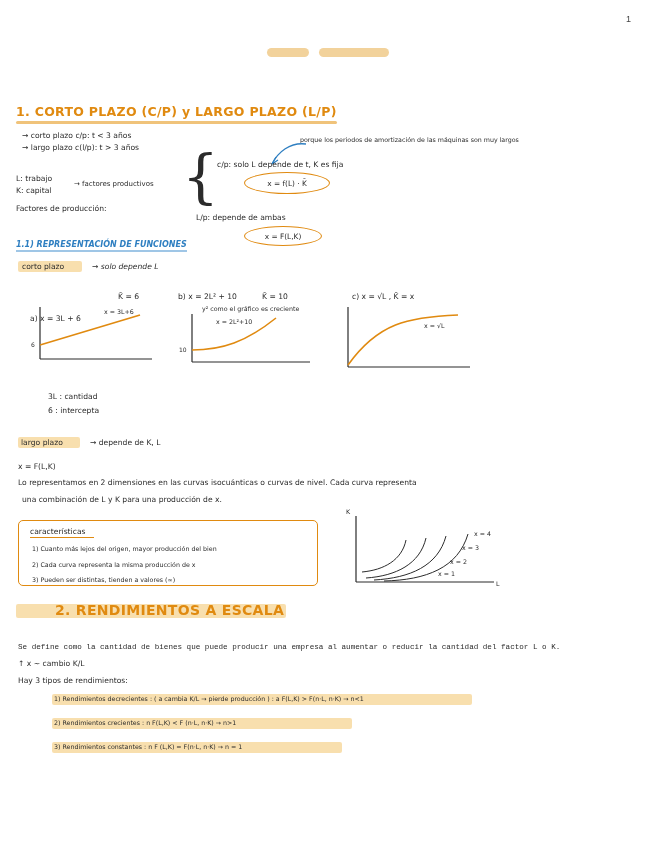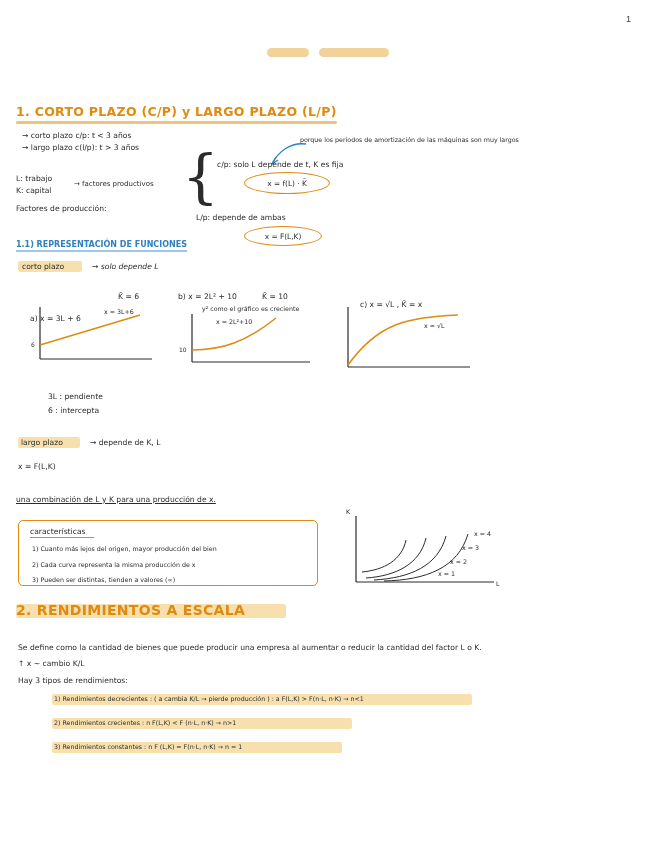--- a/index.html
+++ b/index.html
@@ -38,21 +38,21 @@
 
   .sec-h{
     position:absolute;
     font-size:12.5px;font-weight:bold;color:#e08a10;
     letter-spacing:.3px;white-space:nowrap;
   }
   .sec-h .underline{
     display:block;height:3px;background:#f0c37a;border-radius:2px;margin-top:2px;
   }
   .sub-h{
-    position:absolute;font-size:8px;color:#2f7fc1;font-weight:bold;white-space:nowrap;
+    position:absolute;font-size:8px;color:#2f7fc1;font-weight:bold;white-space:nowrap;font-style:italic;
   }
   .sub-h .ul{display:block;height:2px;background:#9fc6e6;margin-top:1px;}
 
   .line{
     position:absolute;font-size:7.6px;white-space:nowrap;color:#2b2b2b;
     line-height:1.25;
   }
   .line.sm{font-size:7px;}
   .line.xs{font-size:6.3px;}
   .ellipse{
@@ -157,42 +157,43 @@
   <div class="chart" style="left:176px;top:312px;">
     <svg width="140" height="58">
       <line x1="16" y1="2" x2="16" y2="50" stroke="#2b2b2b" stroke-width="1.2"></line>
       <line x1="16" y1="50" x2="134" y2="50" stroke="#2b2b2b" stroke-width="1.2"></line>
       <text x="3" y="40" font-size="6" fill="#2b2b2b" font-family="DejaVu Sans">10</text>
       <path d="M16,38 C46,38 70,30 100,6" stroke="#e08a10" stroke-width="1.6" fill="none"></path>
     </svg>
   </div>
   <div class="line xs" style="left:216px;top:318px;">x = 2L²+10</div>
 
-  <div class="line" style="left:360px;top:292px;margin-top:8px;">
+  <div class="line" style="left:352px;top:292px;">
     <span>c)</span>
     <span>x = √L , K̄ = x</span>
   </div>
   <div class="chart" style="left:338px;top:305px;">
     <svg width="140" height="70">
       <line x1="10" y1="2" x2="10" y2="62" stroke="#2b2b2b" stroke-width="1.2"></line>
       <line x1="10" y1="62" x2="132" y2="62" stroke="#2b2b2b" stroke-width="1.2"></line>
       <path d="M10,60 C40,18 70,12 120,10" stroke="#e08a10" stroke-width="1.6" fill="none"></path>
     </svg>
   </div>
   <div class="line xs" style="left:424px;top:322px;">x = √L</div>
 
-  <div class="line" style="left:48px;top:392px;">3L : pendiente</div>
+  <div class="line" style="left:48px;top:392px;">3L : cantidad</div>
   <div class="line" style="left:48px;top:406px;">6 : intercepta</div>
 
   <div class="hl" style="left:18px;top:437px;width:62px;height:11px;"></div>
   <div class="line" style="left:21px;top:438px;">largo plazo</div>
   <div class="line" style="left:90px;top:438px;">→ depende de K, L</div>
 
   <div class="line" style="left:18px;top:462px;">x = F(L,K)</div>
-  <div class="line" style="left:16px;top:495px;text-decoration:underline;">una combinación de L y K para una producción de x.</div>
+  <div class="line" style="left:18px;top:478px;">Lo representamos en 2 dimensiones en las curvas isocuánticas o curvas de nivel. Cada curva representa</div>
+  <div class="line" style="left:22px;top:495px;">una combinación de L y K para una producción de x.</div>
 
   <div class="box-outline" style="left:18px;top:520px;width:300px;height:66px;"></div>
   <div class="line" style="left:30px;top:527px;">características</div>
   <div class="ul-line" style="left:30px;top:537px;width:64px;"></div>
   <div class="line xs" style="left:32px;top:545px;">1) Cuanto más lejos del origen, mayor producción del bien</div>
   <div class="line xs" style="left:32px;top:561px;">2) Cada curva representa la misma producción de x</div>
   <div class="line xs" style="left:32px;top:576px;">3) Pueden ser distintas, tienden a valores (∞)</div>
 
   <div class="chart" style="left:344px;top:512px;">
     <svg width="160" height="82">
@@ -205,25 +206,25 @@
     </svg>
   </div>
   <div class="line xs" style="left:346px;top:508px;">K</div>
   <div class="line xs" style="left:496px;top:580px;">L</div>
   <div class="line xs" style="left:474px;top:530px;">x = 4</div>
   <div class="line xs" style="left:462px;top:544px;">x = 3</div>
   <div class="line xs" style="left:450px;top:558px;">x = 2</div>
   <div class="line xs" style="left:438px;top:570px;">x = 1</div>
 
   <div class="hl" style="left:16px;top:604px;width:270px;height:14px;"></div>
-  <div class="sec-h" style="left:16px;top:602px;font-size:14px;">
+  <div class="sec-h" style="left:16px;top:602px;font-size:14px;padding-left:39px;">
     <span>2. RENDIMIENTOS A ESCALA</span>
   </div>
 
-  <div class="line" style="left:18px;top:643px;">Se define como la cantidad de bienes que puede producir una empresa al aumentar o reducir la cantidad del factor L o K.</div>
+  <div class="line" style="left:18px;top:643px;font-family:Liberation Mono, monospace;">Se define como la cantidad de bienes que puede producir una empresa al aumentar o reducir la cantidad del factor L o K.</div>
   <div class="line" style="left:18px;top:659px;">↑ x ~ cambio K/L</div>
   <div class="line" style="left:18px;top:676px;">Hay 3 tipos de rendimientos:</div>
 
   <div class="hl" style="left:52px;top:694px;width:420px;height:11px;"></div>
   <div class="line xs" style="left:54px;top:695px;">1) Rendimientos decrecientes : ( a cambia K/L → pierde producción ) : a F(L,K) &gt; F(n·L, n·K) → n&lt;1</div>
 
   <div class="hl" style="left:52px;top:718px;width:300px;height:11px;"></div>
   <div class="line xs" style="left:54px;top:719px;">2) Rendimientos crecientes : n F(L,K) &lt; F (n·L, n·K) → n&gt;1</div>
 
   <div class="hl" style="left:52px;top:742px;width:290px;height:11px;"></div>

